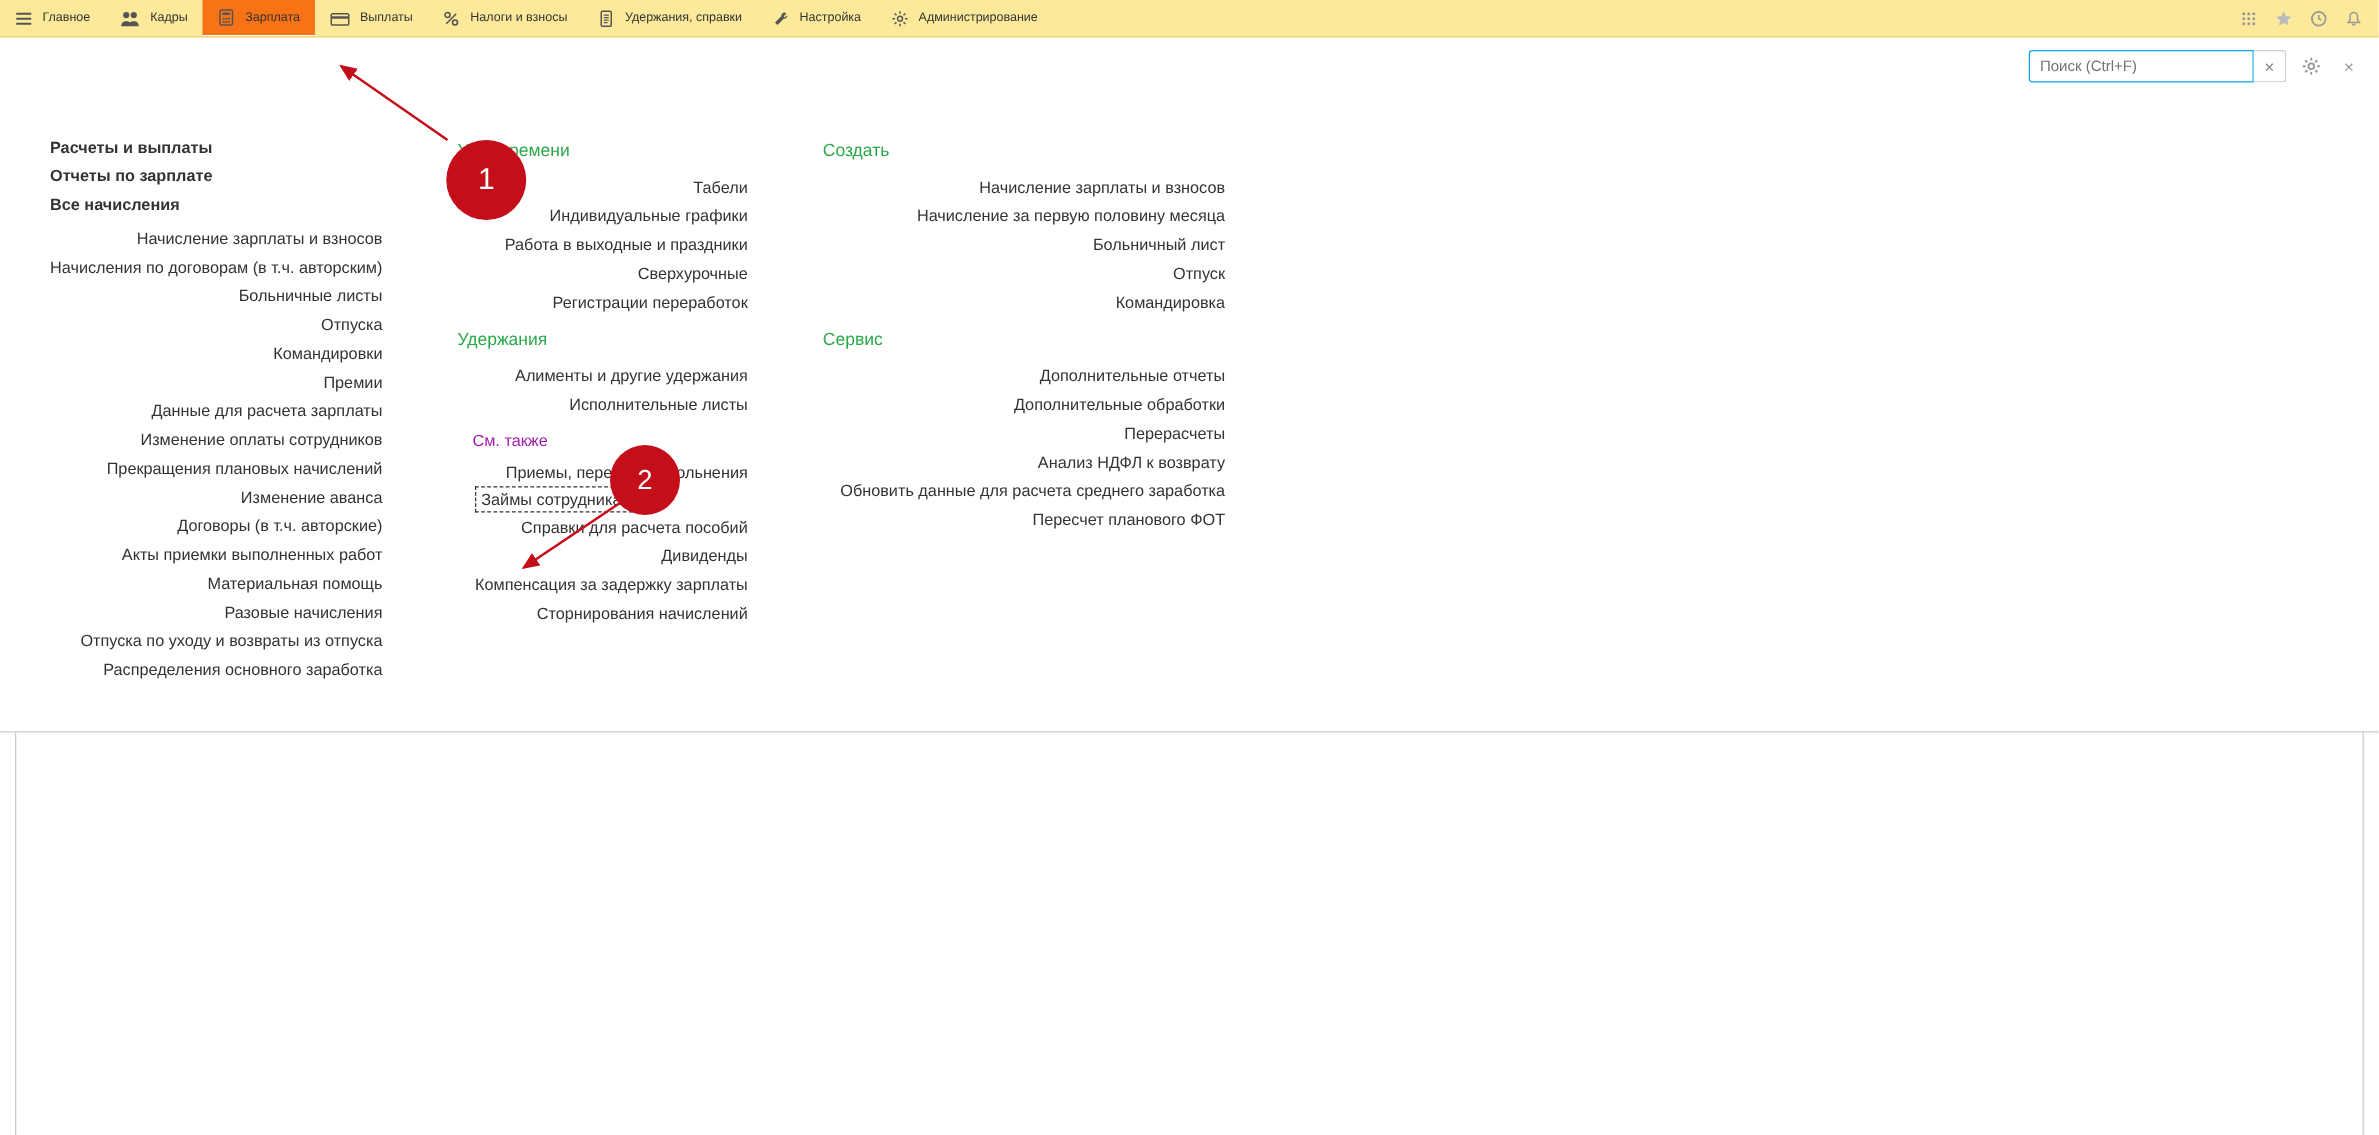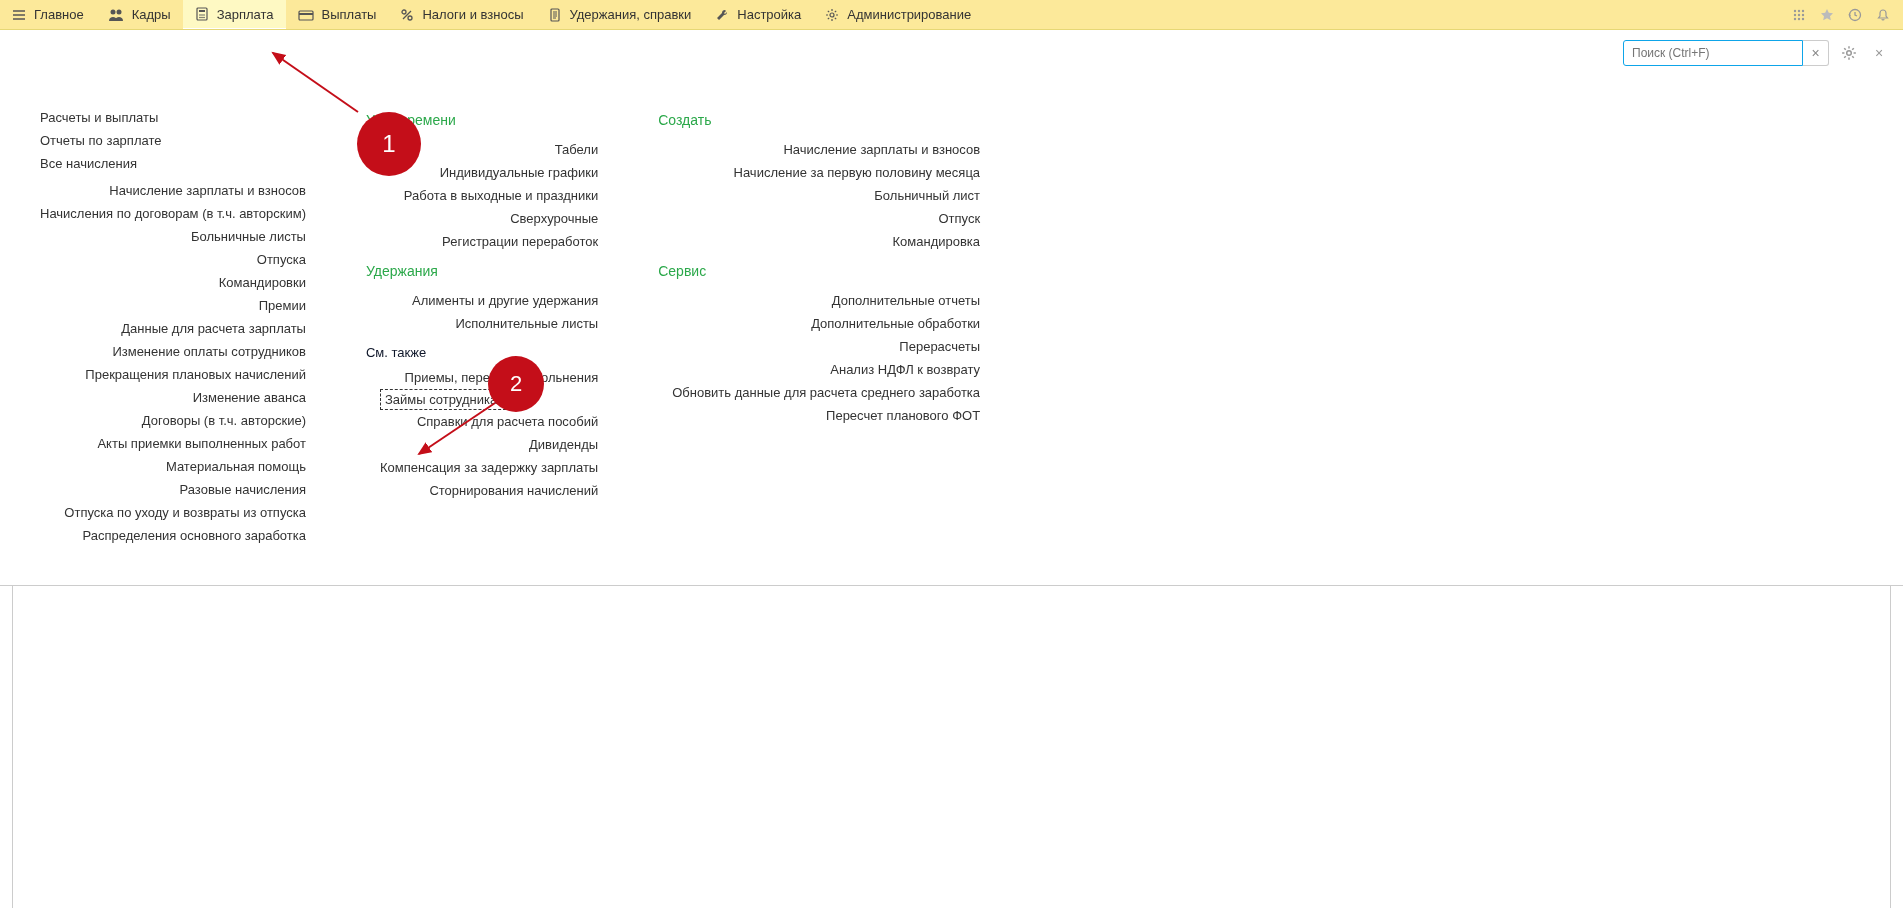--- a/index.html
+++ b/index.html
@@ -14,24 +14,24 @@
   padding: 0;
 }
 .topbar-item {
   display: flex;
   align-items: center;
   gap: 8px;
   padding: 0 12px;
   height: 100%;
   cursor: pointer;
   color: #333;
-  font-size: 13px;
+  font-size: 10px;
 }
 .topbar-item.active {
-  background: #fef9c3;
+  background: #f97316;
   border-bottom: 1px solid #fff;
 }
 .topbar-item svg { flex-shrink: 0; }
 .topbar-right {
   margin-left: auto;
   display: flex;
   align-items: center;
   gap: 8px;
   padding-right: 10px;
   height: 100%;
@@ -84,21 +84,21 @@
   padding: 40px 40px 10px 40px;
   border-bottom: 1px solid #ccc;
   min-height: 520px;
   position: relative;
 }
 
 .col { min-width: 230px; }
 .col-wide { min-width: 260px; }
 
 .bold-link {
-  font-weight: normal;
+  font-weight: bold;
   font-size: 13px;
   color: #333;
   cursor: pointer;
   padding: 4px 0;
   display: block;
 }
 .link {
   font-size: 13px;
   color: #333;
   cursor: pointer;
@@ -111,23 +111,24 @@
   padding: 2px 4px;
   display: inline-block;
 }
 .section-header {
   color: #2ba84a;
   font-size: 14px;
   padding: 6px 0 10px 0;
   font-weight: normal;
 }
 .section-subheader {
-  color: #0f172a;
+  color: #a21caf;
   font-size: 13px;
   padding: 10px 0 6px 0;
+  margin-left: 12px;
 }
 .indent { padding-left: 14px; }
 .gap-top { margin-top: 4px; }
 
 .marker {
   position: absolute;
   width: 34px; height: 34px;
   border-radius: 50%;
   background: #c40e19;
   color: #fff;

